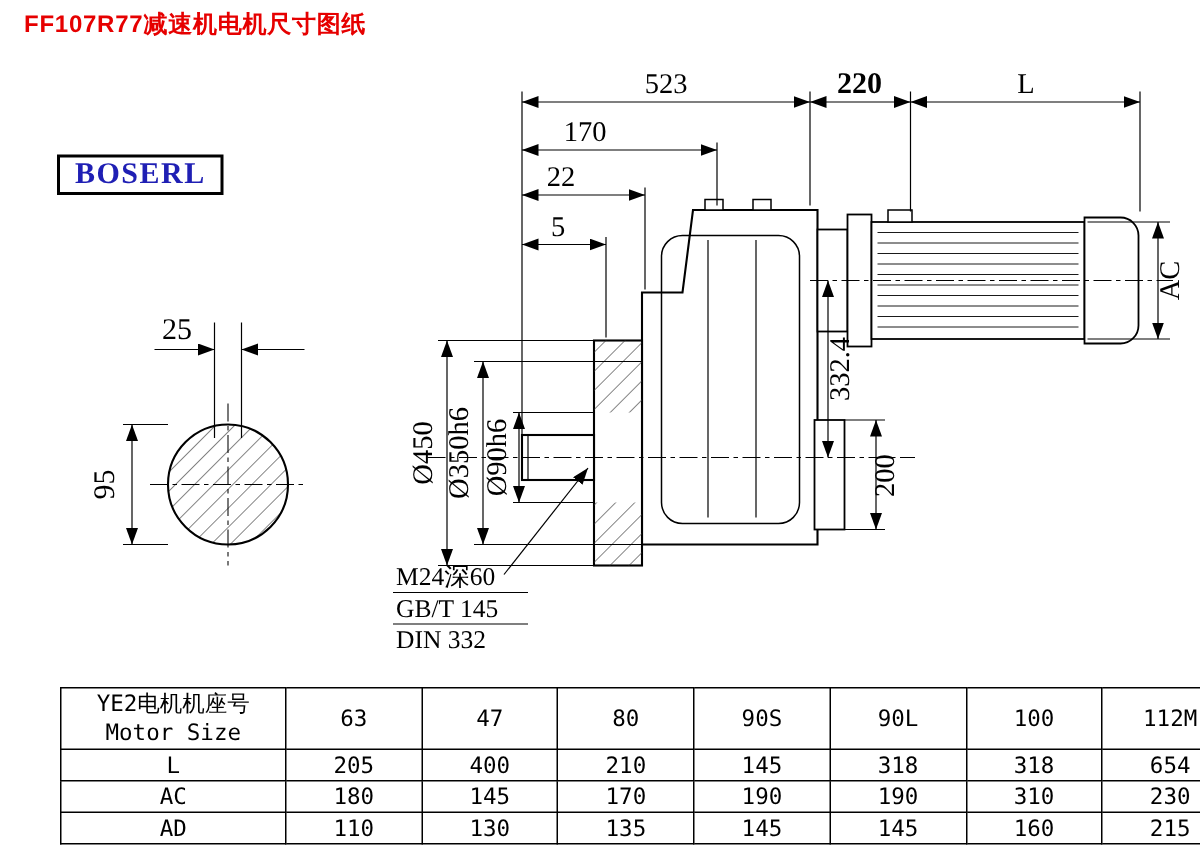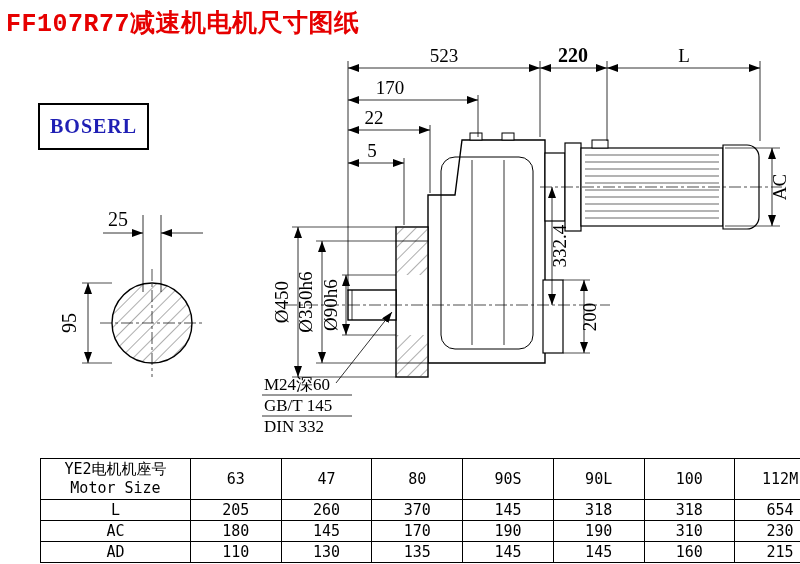--- a/index.html
+++ b/index.html
@@ -1,27 +1,27 @@
 <!DOCTYPE html>
 <html><head>
 <meta charset="utf-8">
 <style>
   html,body{margin:0;padding:0;}
   body{
     width:800px;height:564px;position:relative;background:#ffffff;
     font-family:"Liberation Sans", sans-serif;overflow:hidden;
   }
   .page-title{
-    position:absolute;left:6px;top:6px;margin:0;
-    font-size:25px;font-weight:bold;color:#e60000;
-    font-family:Liberation Mono, monospace;letter-spacing:0.5px;
+    position:absolute;left:16px;top:6px;margin:0;
+    font-size:16px;font-weight:bold;color:#e60000;
+    font-family:Liberation Sans, sans-serif;letter-spacing:0.5px;
   }
   .brand-box{
     position:absolute;left:38px;top:103px;
-    border:2px solid #000;padding:10px 10px;
+    border:2px solid #000;padding:0 10px;
     font-family:"Liberation Serif", serif;
     font-size:20px;font-weight:bold;color:#1f1fb4;letter-spacing:1px;
     background:#fff;
   }
   .drawing-svg{position:absolute;left:0;top:45px;}
   svg text{font-family:"Liberation Serif", serif;fill:#000;}
   .dim{font-size:19px;}
   .dim-b{font-size:20px;font-weight:bold;}
   .dim-lg{font-size:20px;}
   .note{font-size:17px;}
@@ -207,22 +207,22 @@
         <td class="hdr">47</td>
         <td class="hdr">80</td>
         <td class="hdr">90S</td>
         <td class="hdr">90L</td>
         <td class="hdr">100</td>
         <td class="hdr">112M</td>
       </tr>
       <tr>
         <td>L</td>
         <td>205</td>
-        <td>260</td>
-        <td>370</td>
+        <td>400</td>
+        <td>210</td>
         <td>145</td>
         <td>318</td>
         <td>318</td>
         <td>654</td>
       </tr>
       <tr>
         <td>AC</td>
         <td>180</td>
         <td>145</td>
         <td>170</td>

